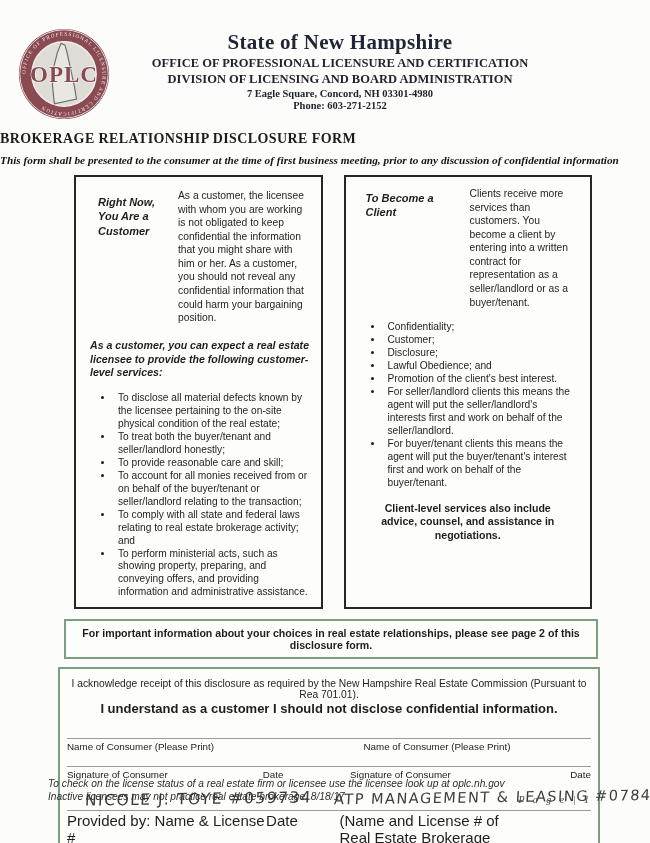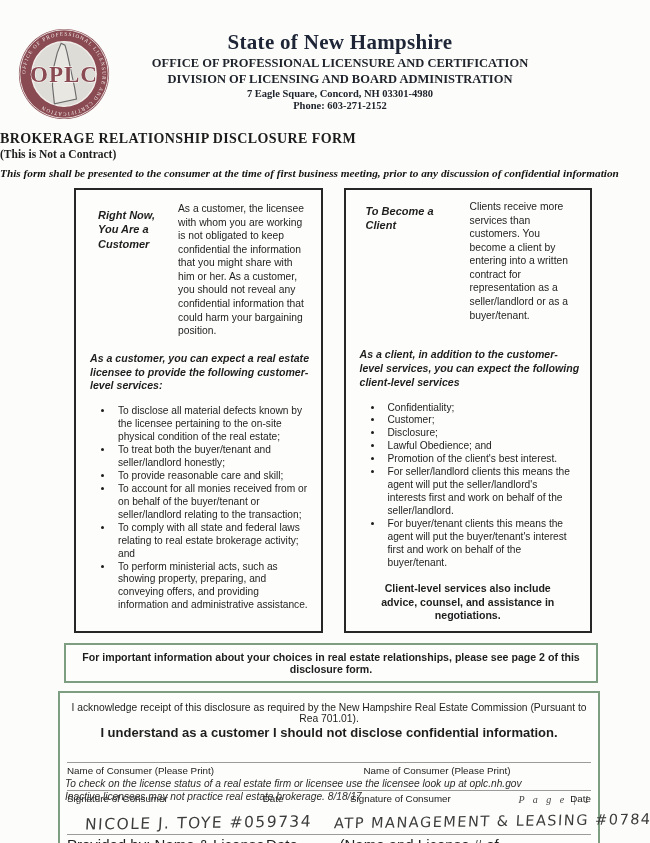--- a/index.html
+++ b/index.html
@@ -70,21 +70,21 @@
     font-family:"DejaVu Sans", sans-serif;
     color:#3d3d3d; letter-spacing:1.5px; font-size:15.5px;
     transform:rotate(-0.8deg) skewX(-4deg);
     white-space:nowrap;
   }
   .hand-name { position:absolute; left:18px; bottom:2px; }
   .hand-firm { position:absolute; left:51%; bottom:5px; font-size:14.5px; }
   .providedrow { display:flex; font-size:15px; padding-top:1px; }
 
   
-  .footer { position:absolute; left:65px; right:40px; top:778px; font-style:italic; font-size:10.2px; color:#2c2c2c; }
+  .footer { position:absolute; left:48px; right:40px; top:778px; font-style:italic; font-size:10.2px; color:#2c2c2c; }
   .footer .f2 { margin-top:2px; }
   .pagenum {
     position:absolute; right:18px; top:16px;
     font-family:"Liberation Serif", serif; font-style:italic;
     font-size:10px; letter-spacing:3px; color:#444;
   }
 </style>
 </head>
 <body>
 
@@ -110,21 +110,20 @@
       <div class="hdr-title">State of New Hampshire</div>
       <div class="hdr-line1">OFFICE OF PROFESSIONAL LICENSURE AND CERTIFICATION</div>
       <div class="hdr-line2">DIVISION OF LICENSING AND BOARD ADMINISTRATION</div>
       <div class="hdr-addr">7 Eagle Square, Concord, NH 03301-4980</div>
       <div class="hdr-phone">Phone: 603-271-2152</div>
     </div>
   </div>
 
   <div class="form-title">
     <div class="ft-main">BROKERAGE RELATIONSHIP DISCLOSURE FORM</div>
-    <div class="ft-sub">(This is Not a Contract)</div>
     <div class="ft-notice">This form shall be presented to the consumer at the time of first business meeting, prior to any discussion of confidential information</div>
   </div>
 
   <div class="boxes">
 
     <div class="bx bx-left">
       <div class="bx-introRow">
         <div class="bx-head">Right Now, You Are a Customer</div>
         <div class="bx-intro">As a customer, the licensee with whom you are working is not obligated to keep confidential the information that you might share with him or her. As a customer, you should not reveal any confidential information that could harm your bargaining position.</div>
       </div>
@@ -137,21 +136,20 @@
         <li>To comply with all state and federal laws relating to real estate brokerage activity; and</li>
         <li>To perform ministerial acts, such as showing property, preparing, and conveying offers, and providing information and administrative assistance.</li>
       </ul>
     </div>
 
     <div class="bx bx-right">
       <div class="bx-introRow">
         <div class="bx-head">To Become a Client</div>
         <div class="bx-intro">Clients receive more services than customers. You become a client by entering into a written contract for representation as a seller/landlord or as a buyer/tenant.</div>
       </div>
-      <div class="bx-expect">As a client, in addition to the customer-level services, you can expect the following client-level services</div>
       <ul>
         <li>Confidentiality;</li>
         <li>Customer;</li>
         <li>Disclosure;</li>
         <li>Lawful Obedience; and</li>
         <li>Promotion of the client's best interest.</li>
         <li>For seller/landlord clients this means the agent will put the seller/landlord's interests first and work on behalf of the seller/landlord.</li>
         <li>For buyer/tenant clients this means the agent will put the buyer/tenant's interest first and work on behalf of the buyer/tenant.</li>
       </ul>
       <div class="bx-footer">Client-level services also include advice, counsel, and assistance in negotiations.</div>

